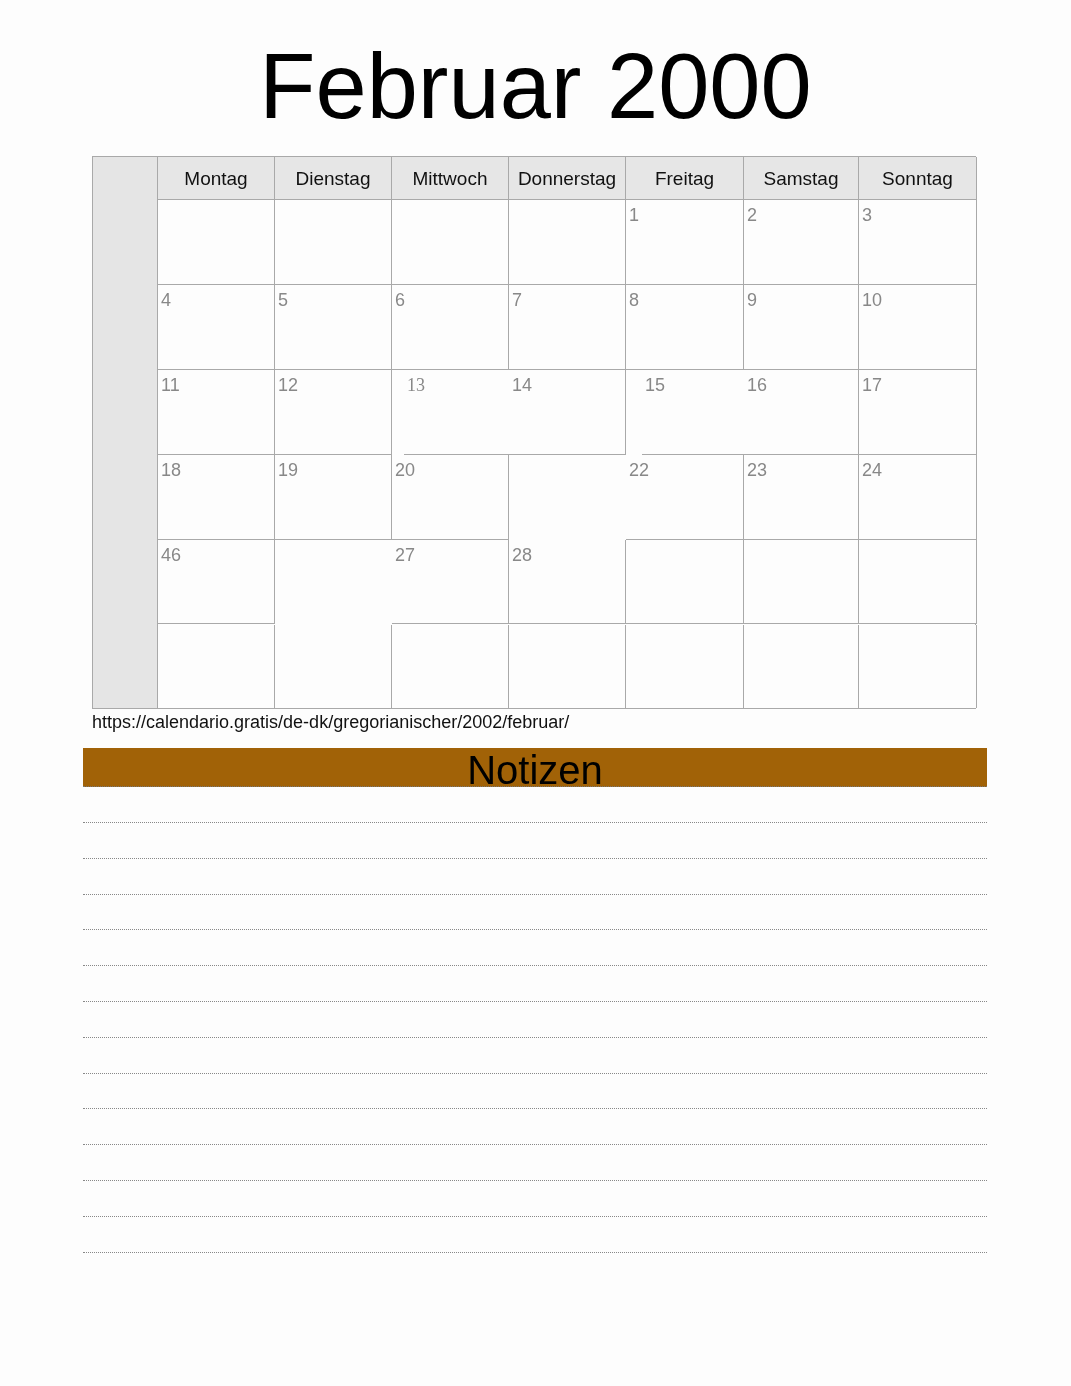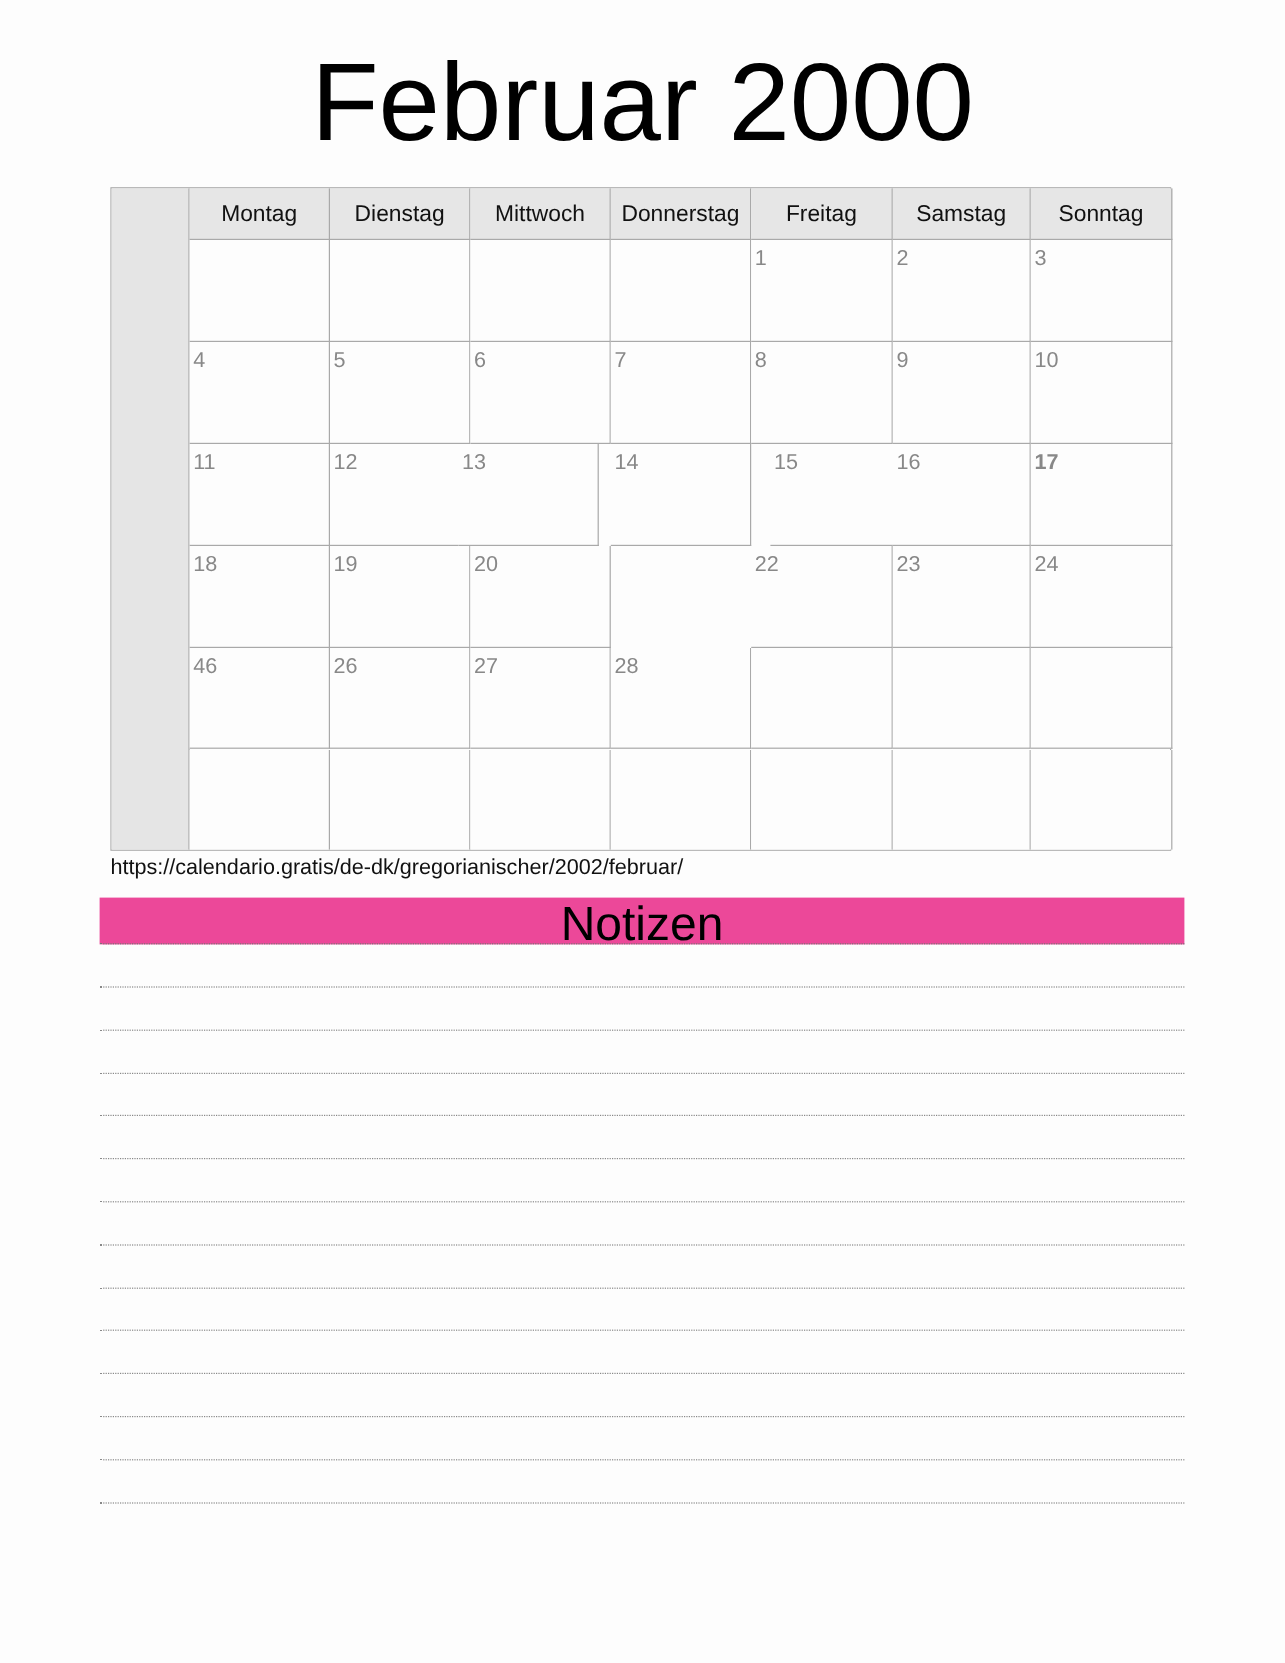--- a/index.html
+++ b/index.html
@@ -13,21 +13,21 @@
              background: #e5e5e5; border-right: 1px solid #a9a9a9; box-sizing: border-box; }
   .grid { position: absolute; left: 65px; top: 0; right: 0; bottom: 0; padding-left: 16px; }
   .hdr { position: absolute; top: 0; height: 43px; background: #e6e6e6;
          border-right: 1px solid #a9a9a9; border-bottom: 1px solid #a9a9a9; box-sizing: border-box;
          font-size: 19px; text-align: center; line-height: 44px; color: #111; }
   .cell { position: absolute; border-right: 1px solid #a9a9a9; border-bottom: 1px solid #a9a9a9;
           box-sizing: border-box; background: #fdfdfd; }
   .cell .num { position: absolute; left: 3px; top: 5px; font-size: 18px; color: #888; }
   .url { position: absolute; left: 92px; top: 712px; font-size: 18px; color: #111; }
   .notes-hdr { position: absolute; left: 83px; top: 748px; width: 904px; height: 38px;
-               background: #ec4899; text-align: center; font-size: 40px; line-height: 44px;
+               background: #a16207; text-align: center; font-size: 40px; line-height: 44px;
                border-bottom: 1px dotted #777; box-sizing: content-box; }
   .line { position: absolute; left: 83px; width: 904px; height: 0; border-top: 1px dotted #888; }
 </style>
 </head>
 <body>
 
 <div class="title">Februar 2000</div>
 
 <div class="cal">
   <div class="weekcol"></div>
@@ -80,33 +80,33 @@
       </div>
       <div class="cell" style="left: 701px; width: 118px; top: 127.9px; height: 84.9px;">
         <span class="num">10</span>
       </div>
       <div class="cell" style="left: 0px; width: 117px; top: 212.8px; height: 84.9px;">
         <span class="num">11</span>
       </div>
       <div class="cell" style="left: 117px; width: 117px; top: 212.8px; height: 84.9px;">
         <span class="num">12</span>
       </div>
-      <div class="cell" style="left: 224px; width: 117px; top: 212.8px; height: 84.9px;">
+      <div class="cell" style="left: 246px; width: 117px; top: 212.8px; height: 84.9px; font-family: Liberation Serif, serif;">
         <span class="num">13</span>
       </div>
       <div class="cell" style="left: 351px; width: 117px; top: 212.8px; height: 84.9px;">
         <span class="num">14</span>
       </div>
       <div class="cell" style="left: 484px; width: 118px; top: 212.8px; height: 84.9px;">
         <span class="num">15</span>
       </div>
       <div class="cell" style="left: 586px; width: 115px; top: 212.8px; height: 84.9px;">
         <span class="num">16</span>
       </div>
-      <div class="cell" style="left: 701px; width: 118px; top: 212.8px; height: 84.9px; font-weight: bold;">
+      <div class="cell" style="left: 701px; width: 118px; top: 212.8px; height: 84.9px;">
         <span class="num">17</span>
       </div>
       <div class="cell" style="left: 0px; width: 117px; top: 297.7px; height: 84.9px;">
         <span class="num">18</span>
       </div>
       <div class="cell" style="left: 117px; width: 117px; top: 297.7px; height: 84.9px;">
         <span class="num">19</span>
       </div>
       <div class="cell" style="left: 234px; width: 117px; top: 297.7px; height: 84.9px; text-align: center;">
         <span class="num">20</span>
@@ -115,23 +115,20 @@
         <span class="num">22</span>
       </div>
       <div class="cell" style="left: 586px; width: 115px; top: 297.7px; height: 84.9px;">
         <span class="num">23</span>
       </div>
       <div class="cell" style="left: 701px; width: 118px; top: 297.7px; height: 84.9px;">
         <span class="num">24</span>
       </div>
       <div class="cell" style="left: 0px; width: 117px; top: 382.6px; height: 84.9px;">
         <span class="num">46</span>
-      </div>
-      <div class="cell" style="left: 117px; width: 117px; top: 382.6px; height: 84.9px;">
-        <span class="num">26</span>
       </div>
       <div class="cell" style="left: 234px; width: 117px; top: 382.6px; height: 84.9px;">
         <span class="num">27</span>
       </div>
       <div class="cell" style="left: 351px; width: 117px; top: 382.6px; height: 84.9px;">
         <span class="num">28</span>
       </div>
       <div class="cell" style="left: 468px; width: 118px; top: 382.6px; height: 84.9px;">
         <span class="num"></span>
       </div>

